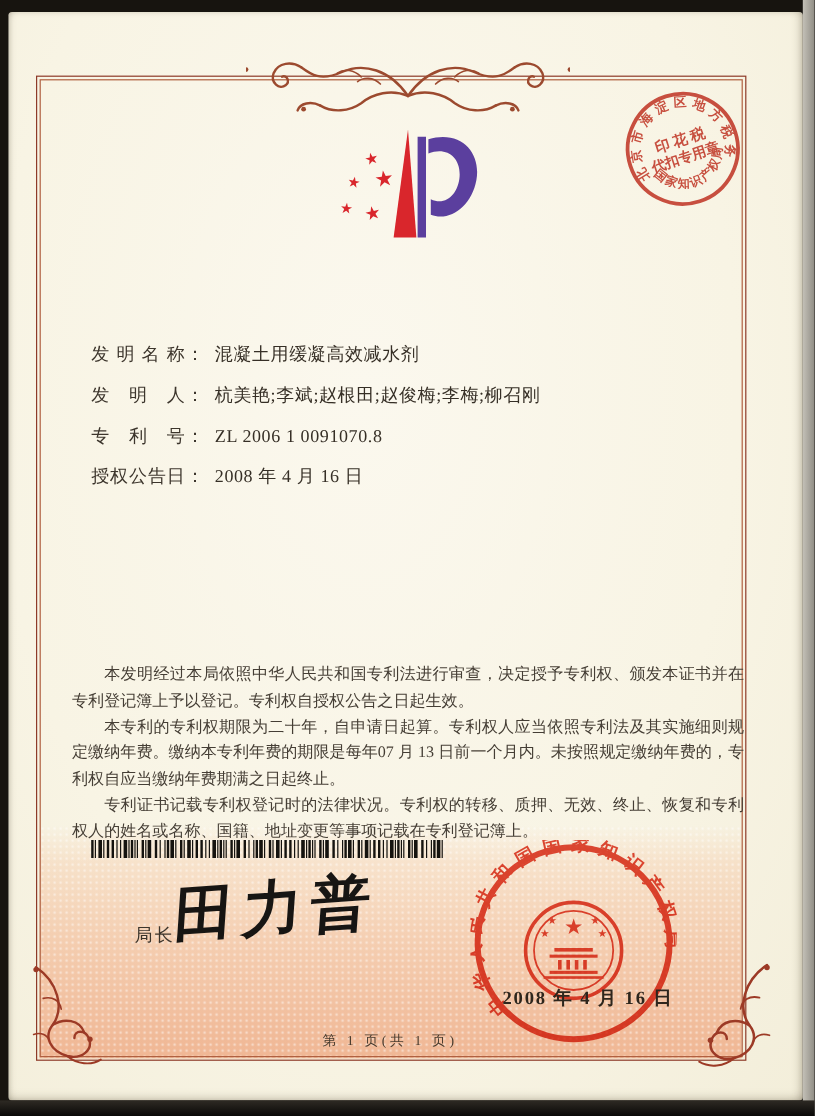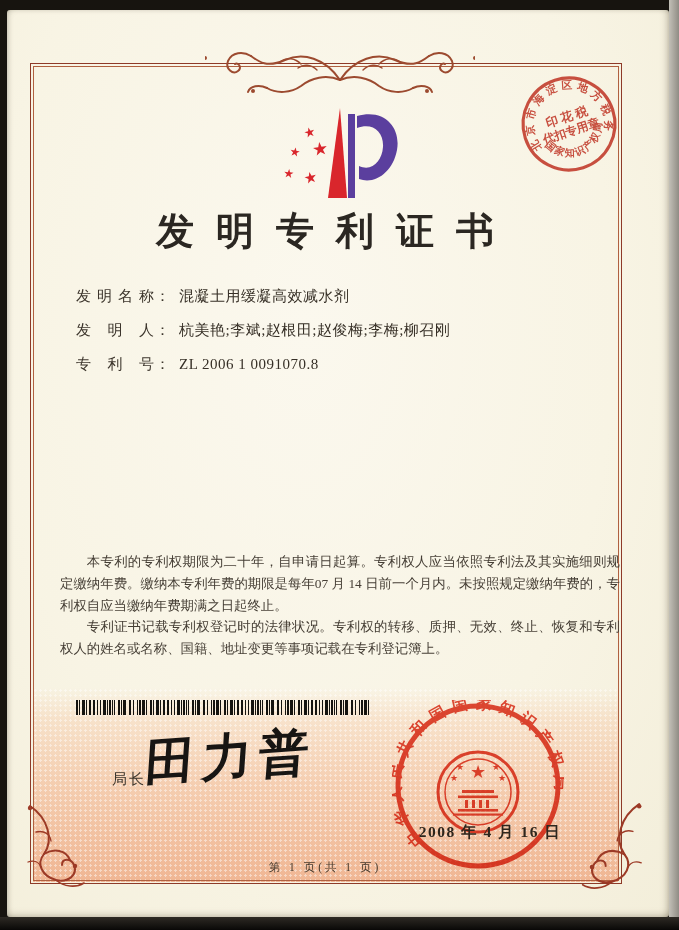--- a/index.html
+++ b/index.html
@@ -125,36 +125,39 @@
 
       <g fill="#d9262c" font-family="DejaVu Sans,sans-serif">
         <text x="30" y="36" font-size="13" transform="rotate(-14 30 36)">★</text>
         <text x="14" y="53" font-size="12" transform="rotate(10 14 53)">★</text>
         <text x="38" y="54" font-size="18" transform="rotate(-8 38 54)">★</text>
         <text x="8" y="75" font-size="12" transform="rotate(6 8 75)">★</text>
         <text x="30" y="82" font-size="15" transform="rotate(-12 30 82)">★</text>
       </g>
     </svg>
 
-    <div id="title">发明专利证书</div>
 
     <div id="fields">
       <div class="frow">
         <span class="flabel">发明名称</span><span class="fcolon">：</span><span class="fvalue">混凝土用缓凝高效减水剂</span>
       </div>
       <div class="frow">
         <span class="flabel">发明人</span><span class="fcolon">：</span><span class="fvalue">杭美艳;李斌;赵根田;赵俊梅;李梅;柳召刚</span>
       </div>
       <div class="frow">
         <span class="flabel">专利号</span><span class="fcolon">：</span><span class="fvalue">ZL 2006 1 0091070.8</span>
       </div>
+      <div class="frow">
+        <span class="flabel">授权公告日</span><span class="fcolon">：</span><span class="fvalue">2008 年 4 月 16 日</span>
+      </div>
     </div>
 
     <div id="paras">
-      <p>本专利的专利权期限为二十年，自申请日起算。专利权人应当依照专利法及其实施细则规定缴纳年费。缴纳本专利年费的期限是每年07 月 14 日前一个月内。未按照规定缴纳年费的，专利权自应当缴纳年费期满之日起终止。</p>
+      <p>本发明经过本局依照中华人民共和国专利法进行审查，决定授予专利权、颁发本证书并在专利登记簿上予以登记。专利权自授权公告之日起生效。</p>
+      <p>本专利的专利权期限为二十年，自申请日起算。专利权人应当依照专利法及其实施细则规定缴纳年费。缴纳本专利年费的期限是每年07 月 13 日前一个月内。未按照规定缴纳年费的，专利权自应当缴纳年费期满之日起终止。</p>
       <p>专利证书记载专利权登记时的法律状况。专利权的转移、质押、无效、终止、恢复和专利权人的姓名或名称、国籍、地址变更等事项记载在专利登记簿上。</p>
     </div>
 
     <div id="barcode">
         <i style="left:0px;width:2px"></i>
         <i style="left:3px;width:1px"></i>
         <i style="left:6px;width:3px"></i>
         <i style="left:10px;width:1px"></i>
         <i style="left:13px;width:2px"></i>
         <i style="left:17px;width:2px"></i>

